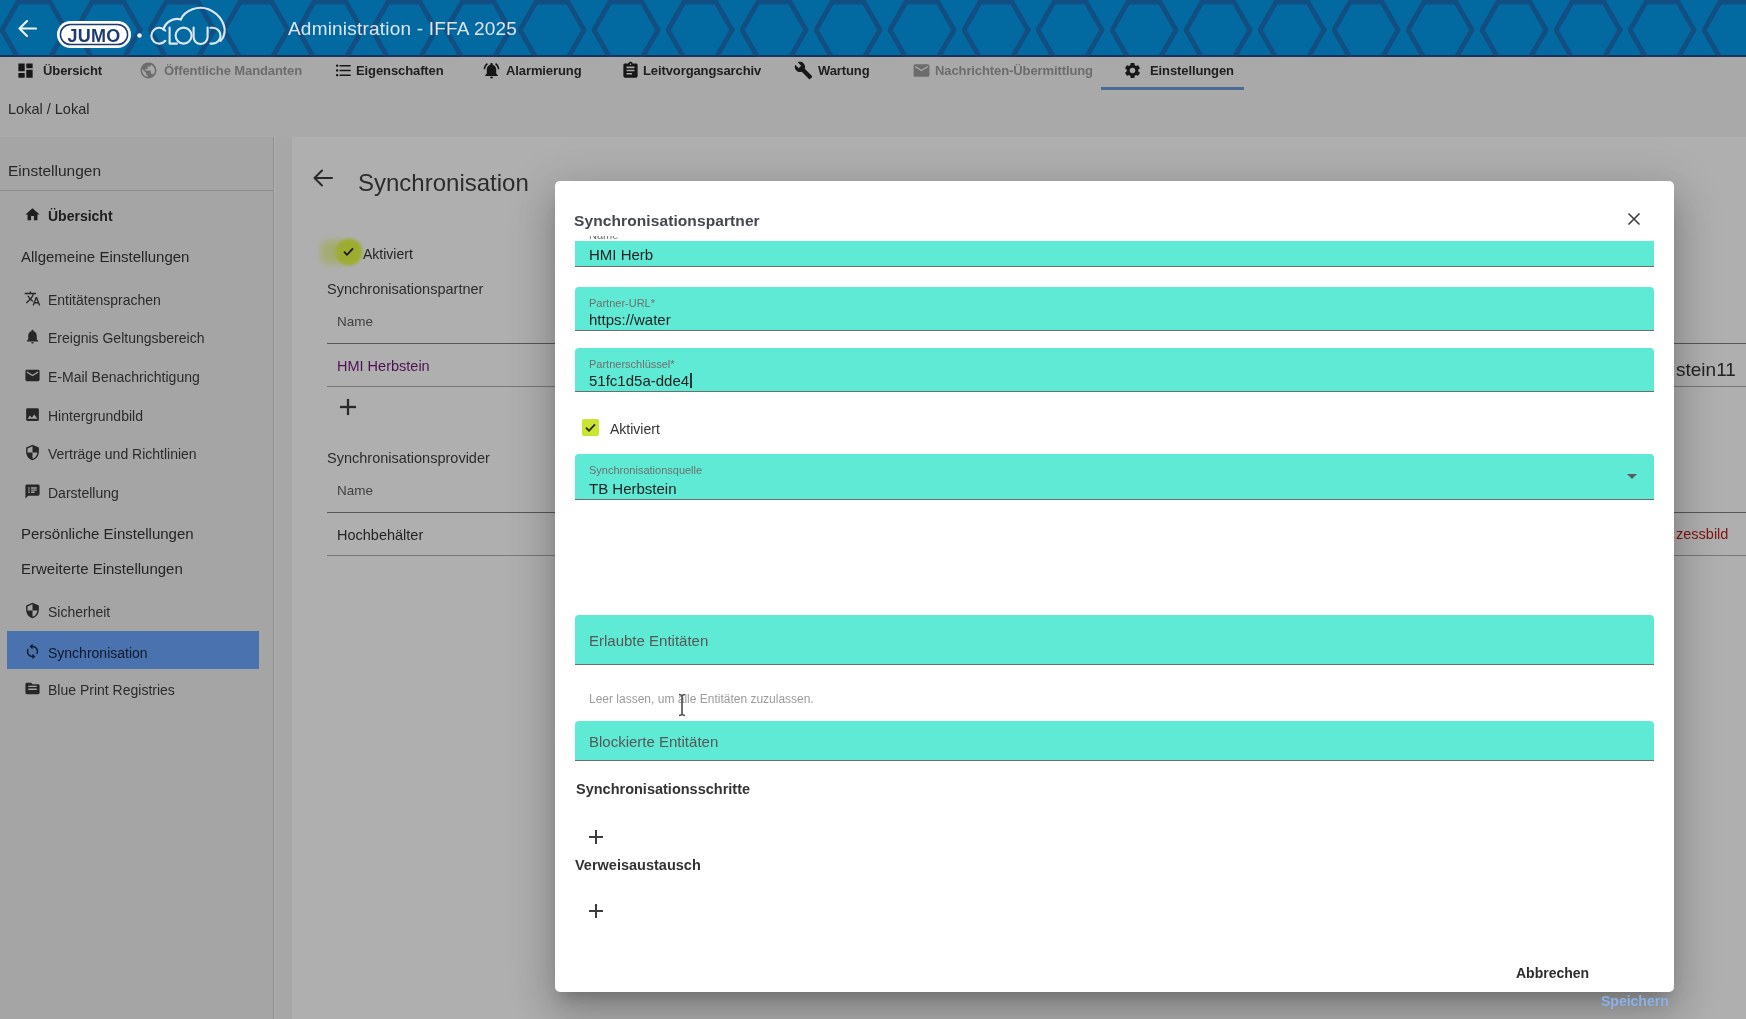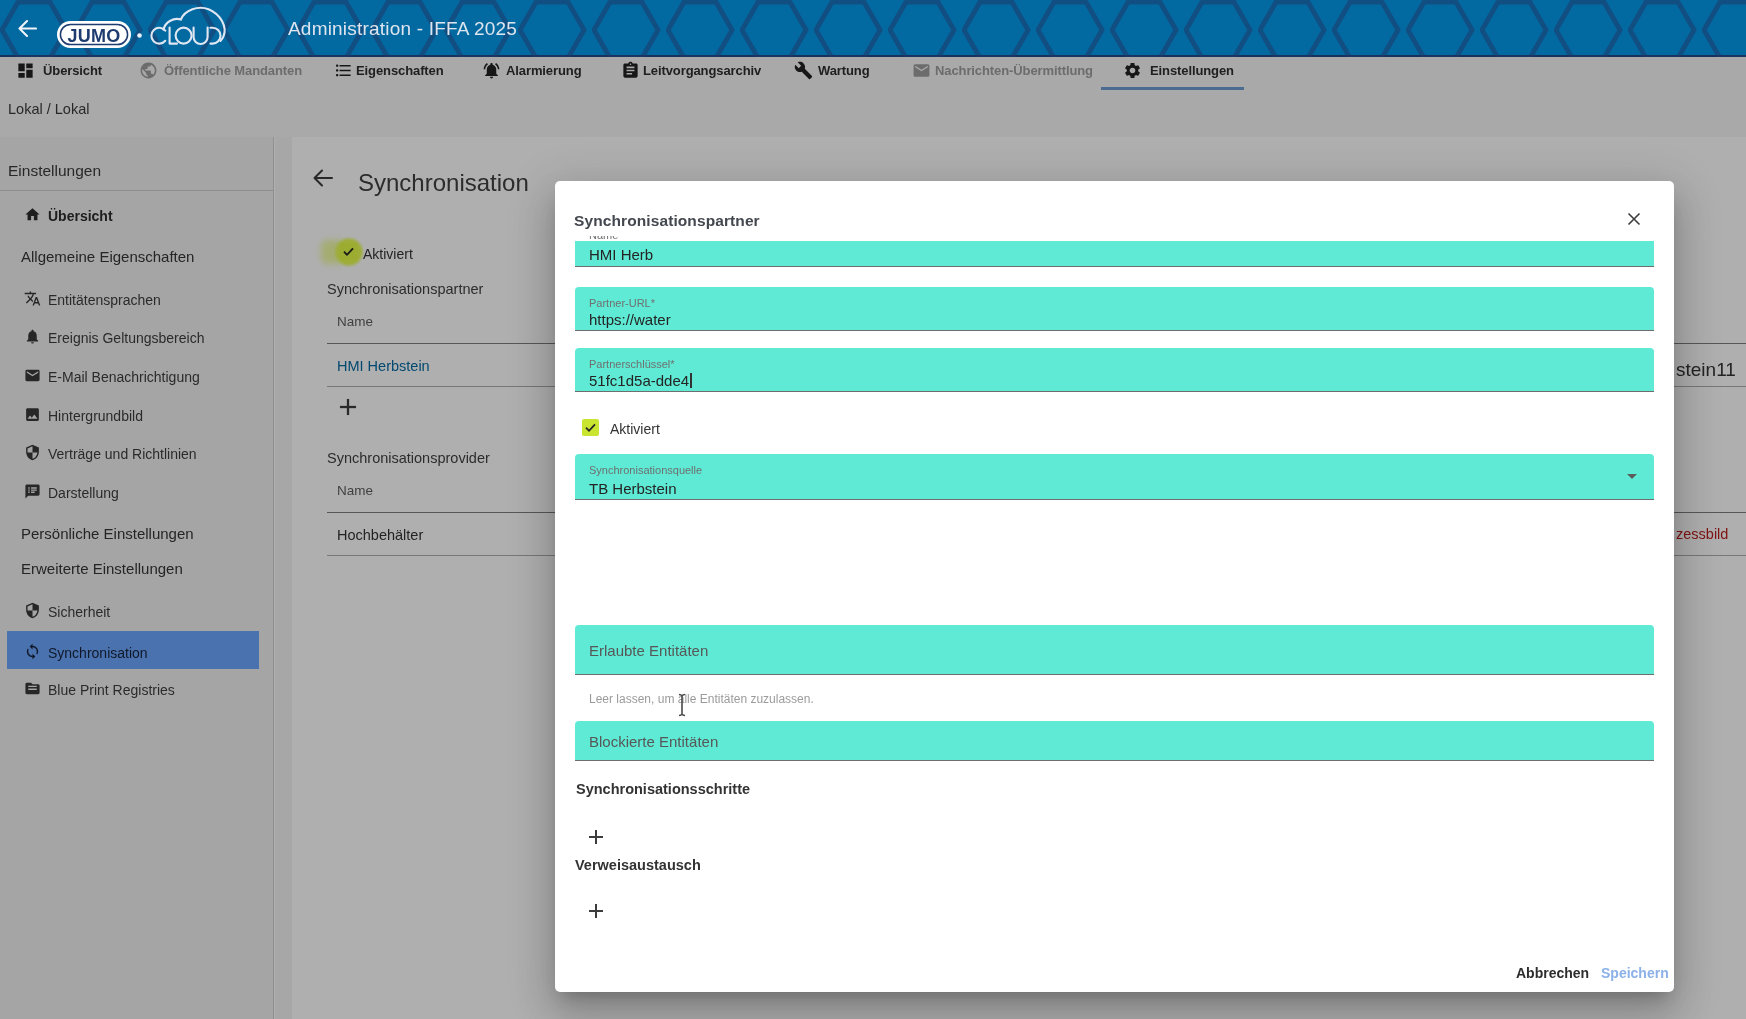--- a/index.html
+++ b/index.html
@@ -136,21 +136,21 @@
 <div class="sidebar">
   <div class="sb-h" style="top:25px">Einstellungen</div>
   <div class="sb-div"></div>
   <div class="sb-sel"></div>
   <div class="sb-item" style="top:58px">
       <svg width="17" height="17" viewBox="0 0 24 24" fill="#2c2c2c">
         <path d="M10 20v-6h4v6h5v-8h3L12 3 2 12h3v8z"></path>
       </svg>
       <span style="font-weight:bold;color:#2c2c2c">Übersicht</span>
     </div>
-  <div class="sb-sect" style="top:111px">Allgemeine Eigenschaften</div>
+  <div class="sb-sect" style="top:111px">Allgemeine Einstellungen</div>
   <div class="sb-item" style="top:142px">
       <svg width="17" height="17" viewBox="0 0 24 24" fill="#383838">
         <path d="M12.87 15.07l-2.54-2.51.03-.03c1.74-1.94 2.98-4.17 3.71-6.53H17V4h-7V2H8v2H1v1.99h11.17C11.5 7.92 10.44 9.75 9 11.35 8.07 10.32 7.3 9.19 6.69 8h-2c.73 1.63 1.73 3.17 2.98 4.56l-5.09 5.02L4 19l5-5 3.11 3.11.76-2.04zM18.5 10h-2L12 22h2l1.12-3h4.75L21 22h2l-4.5-12zm-2.62 7l1.62-4.33L19.12 17h-3.24z"></path>
       </svg>
       <span>Entitätensprachen</span>
     </div>
   <div class="sb-item" style="top:180px">
       <svg width="17" height="17" viewBox="0 0 24 24" fill="#383838">
         <path d="M12 22c1.1 0 2-.9 2-2h-4c0 1.1.89 2 2 2zm6-6v-5c0-3.07-1.64-5.64-4.5-6.32V4c0-.83-.67-1.5-1.5-1.5s-1.5.67-1.5 1.5v.68C7.63 5.36 6 7.92 6 11v5l-2 2v1h16v-1l-2-2z"></path>
       </svg>
@@ -212,21 +212,21 @@
 <div class="abs" style="left:334px;top:237px;width:30px;height:30px;background:radial-gradient(circle, rgba(226,248,80,1) 54%, rgba(226,248,80,0) 74%)"></div>
 <div class="chk" style="left:340px;top:243px;background:#e0f646"></div>
 <svg class="abs" style="left:340px;top:243px" width="17" height="17" viewBox="0 0 17 17">
     <path d="M4 8.6 l3 3.2 L13 5.3" fill="none" stroke="#252525" stroke-width="1.8"></path>
   </svg>
 <div class="main-txt" style="left:363px;top:246px;font-size:14px;color:#333">Aktiviert</div>
 
 <div class="main-txt" style="left:327px;top:281px;font-size:14.5px;color:#3f3f3f">Synchronisationspartner</div>
 <div class="main-txt" style="left:337px;top:314px;font-size:13.5px;color:#5d5d5d">Name</div>
 <div class="hline" style="left:327px;top:343px;width:1419px;background:#7d7d7d"></div>
-<div class="main-txt" style="left:337px;top:358px;font-size:14.5px;color:#0369a1">HMI Herbstein</div>
+<div class="main-txt" style="left:337px;top:358px;font-size:14.5px;color:#701a75">HMI Herbstein</div>
 <div class="main-txt" style="left:1676px;top:359px;font-size:19px;color:#333">stein11</div>
 <div class="hline" style="left:327px;top:386px;width:1419px;background:#ababab"></div>
 <div class="plus" style="left:341px;top:400px;transform:scale(1.15)"></div>
 <div class="main-txt" style="left:327px;top:450px;font-size:14.5px;color:#3f3f3f">Synchronisationsprovider</div>
 <div class="main-txt" style="left:337px;top:483px;font-size:13.5px;color:#5d5d5d">Name</div>
 <div class="hline" style="left:327px;top:512px;width:1419px;background:#7d7d7d"></div>
 <div class="main-txt" style="left:337px;top:527px;font-size:14.5px;color:#333">Hochbehälter</div>
 <div class="main-txt" style="left:1676px;top:526px;font-size:14.5px;color:#b91c1c">zessbild</div>
 <div class="hline" style="left:327px;top:555px;width:1419px;background:#ababab"></div>
 
@@ -263,31 +263,31 @@
   <div class="abs" style="left:55px;top:240px;font-size:14px;color:#333">Aktiviert</div>
 
   <div class="field" style="top:273px;height:46px">
     <div class="f-lab" style="top:10px">Synchronisationsquelle</div>
     <div class="f-val" style="top:26px">TB Herbstein</div>
     <div class="arrow" style="left:1052px;top:20px"></div>
   </div>
 
 
 
-  <div class="field" style="top:444px;height:50px">
+  <div class="field" style="top:434px;height:50px">
     <div class="f-ph" style="top:17px">Erlaubte Entitäten</div>
   </div>
   <div class="abs" style="left:34px;top:511px;font-size:12px;color:#9b9b9b">Leer lassen, um alle Entitäten zuzulassen.</div>
 
   <svg class="abs" style="left:121px;top:512px" width="12" height="24" viewBox="0 0 12 24">
     <path d="M3 1.5 C4.5 1.5 5.5 2 6 3 C6.5 2 7.5 1.5 9 1.5 M6 3 V21 M3 22.5 C4.5 22.5 5.5 22 6 21 C6.5 22 7.5 22.5 9 22.5" fill="none" stroke="#4a4a4a" stroke-width="1.6"></path>
   </svg>
 
   <div class="field" style="top:540px;height:40px">
     <div class="f-ph" style="top:12px">Blockierte Entitäten</div>
   </div>
   <div class="m-bold" style="left:21px;top:600px">Synchronisationsschritte</div>
   <div class="plus" style="left:34px;top:649px"></div>
   <div class="m-bold" style="left:20px;top:676px">Verweisaustausch</div>
   <div class="plus" style="left:34px;top:723px"></div>
   <div class="abs" style="left:961px;top:784px;font-size:14px;font-weight:bold;color:#2d2d2d">Abbrechen</div>
-  <div class="abs" style="left:1046px;top:784px;font-size:14px;font-weight:bold;color:#8cb0e8">Speichern</div>
+  <div class="abs" style="left:1046px;top:812px;font-size:14px;font-weight:bold;color:#8cb0e8">Speichern</div>
 </div>
 
 </body></html>

